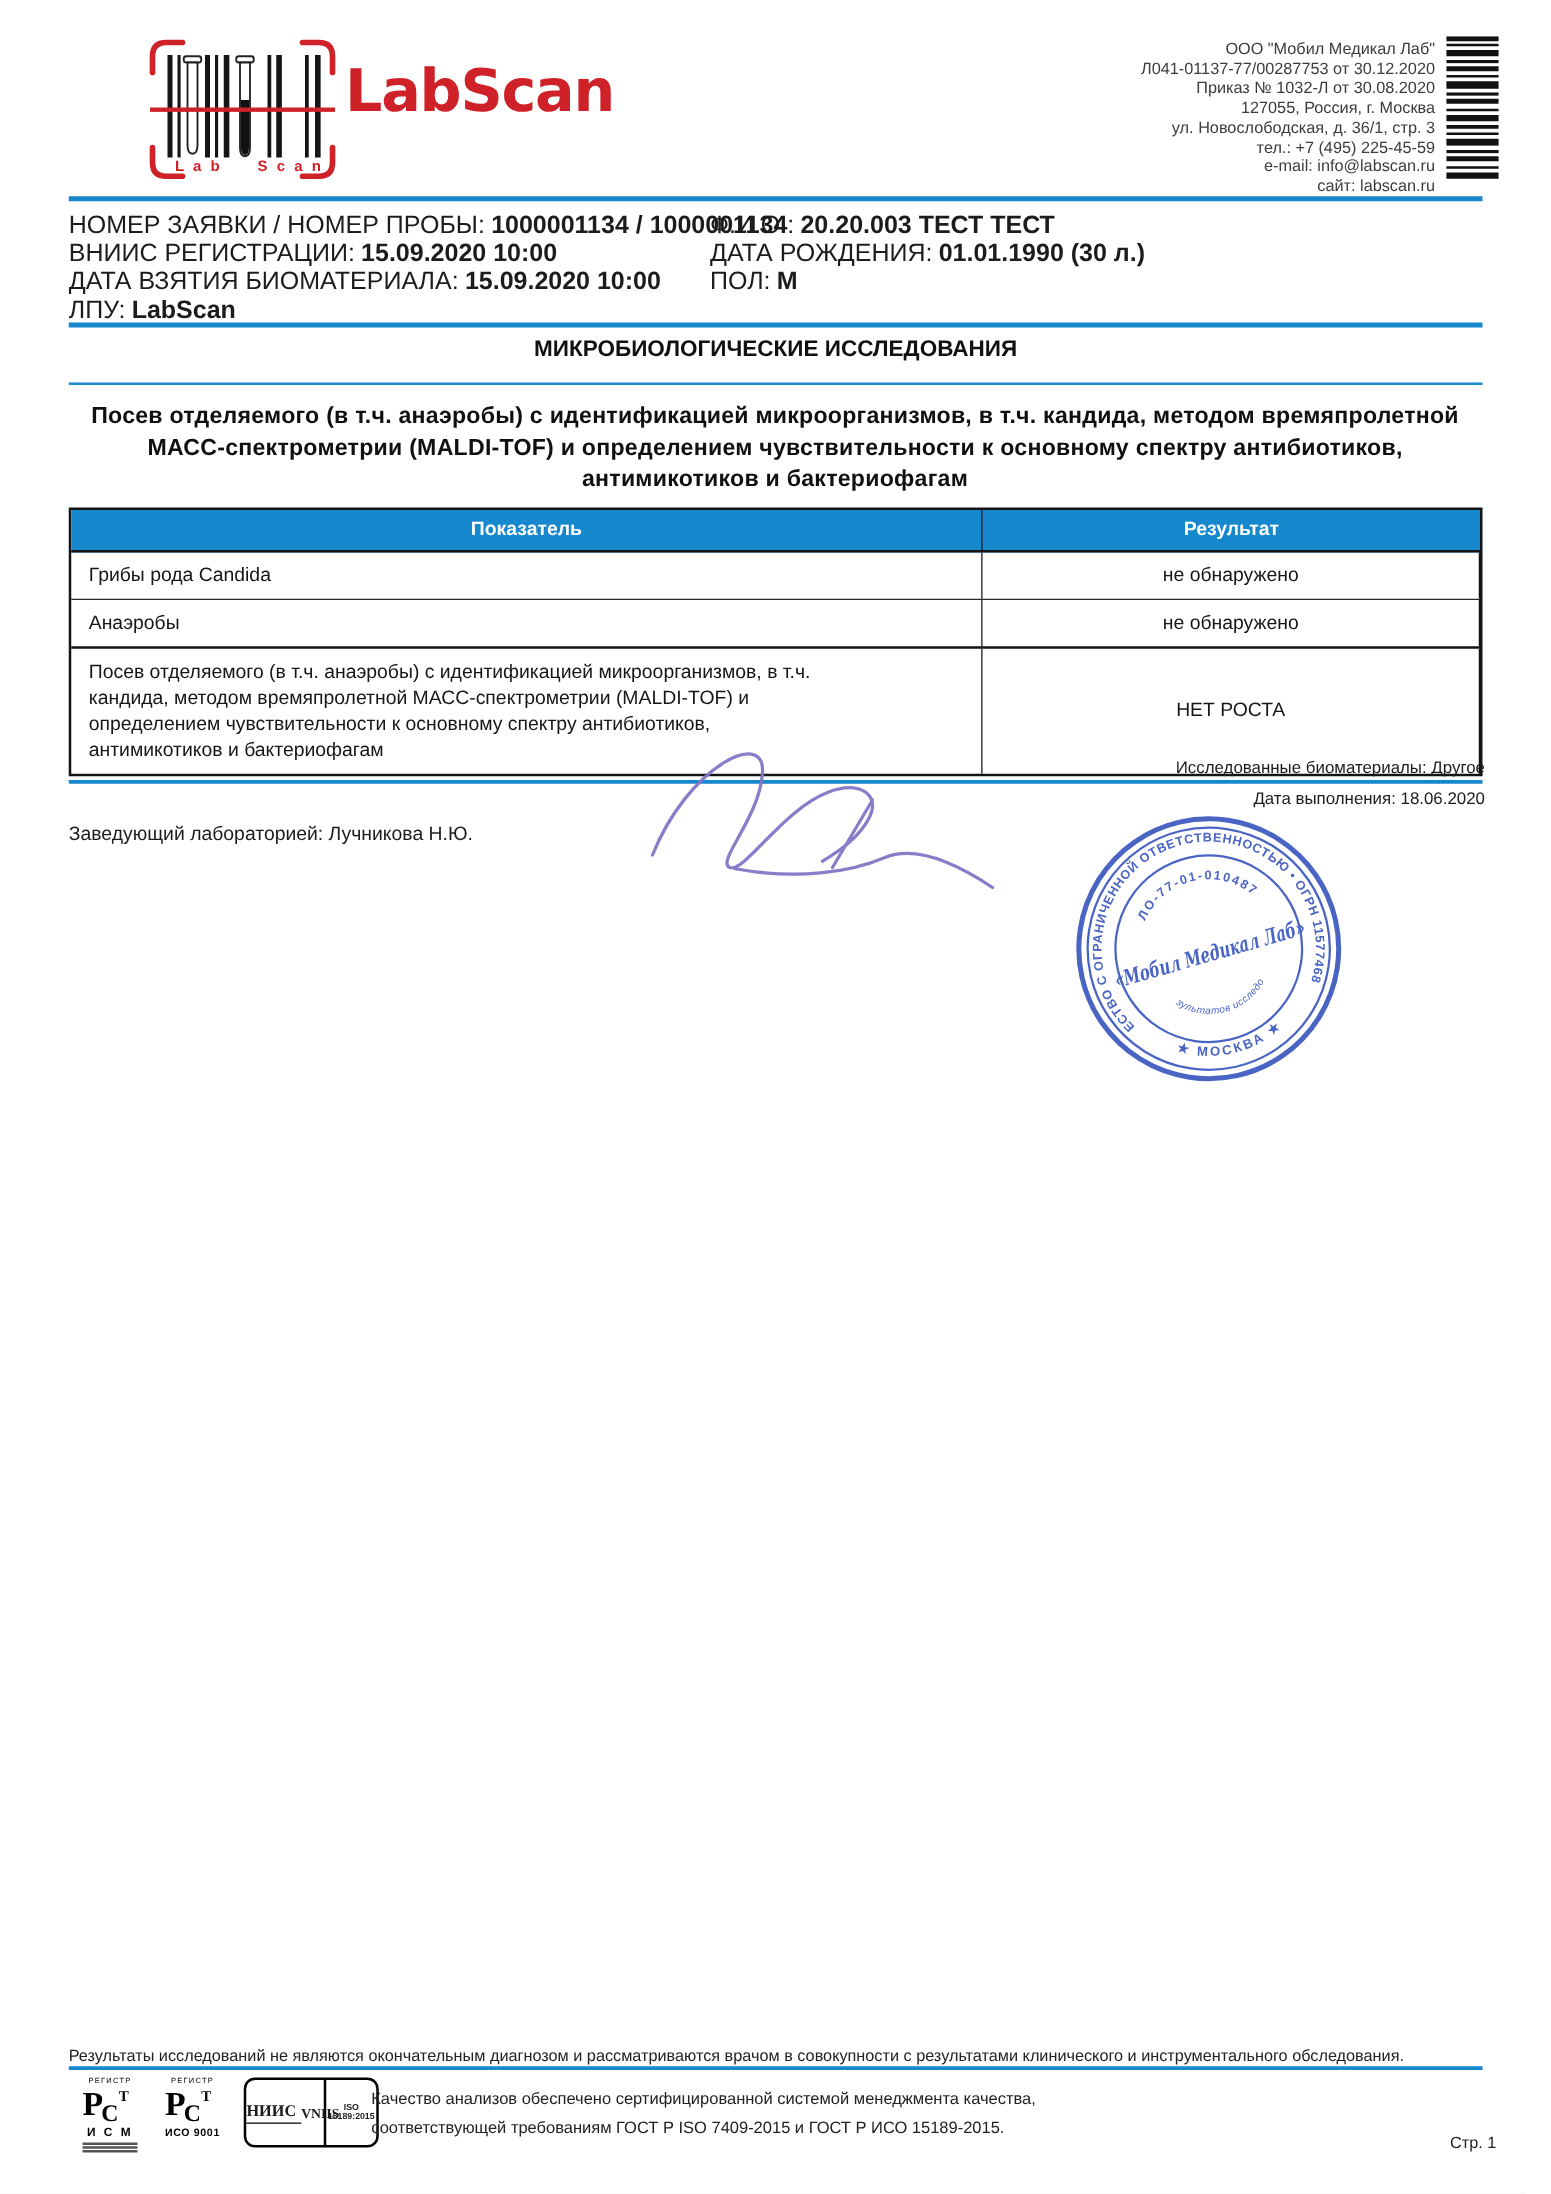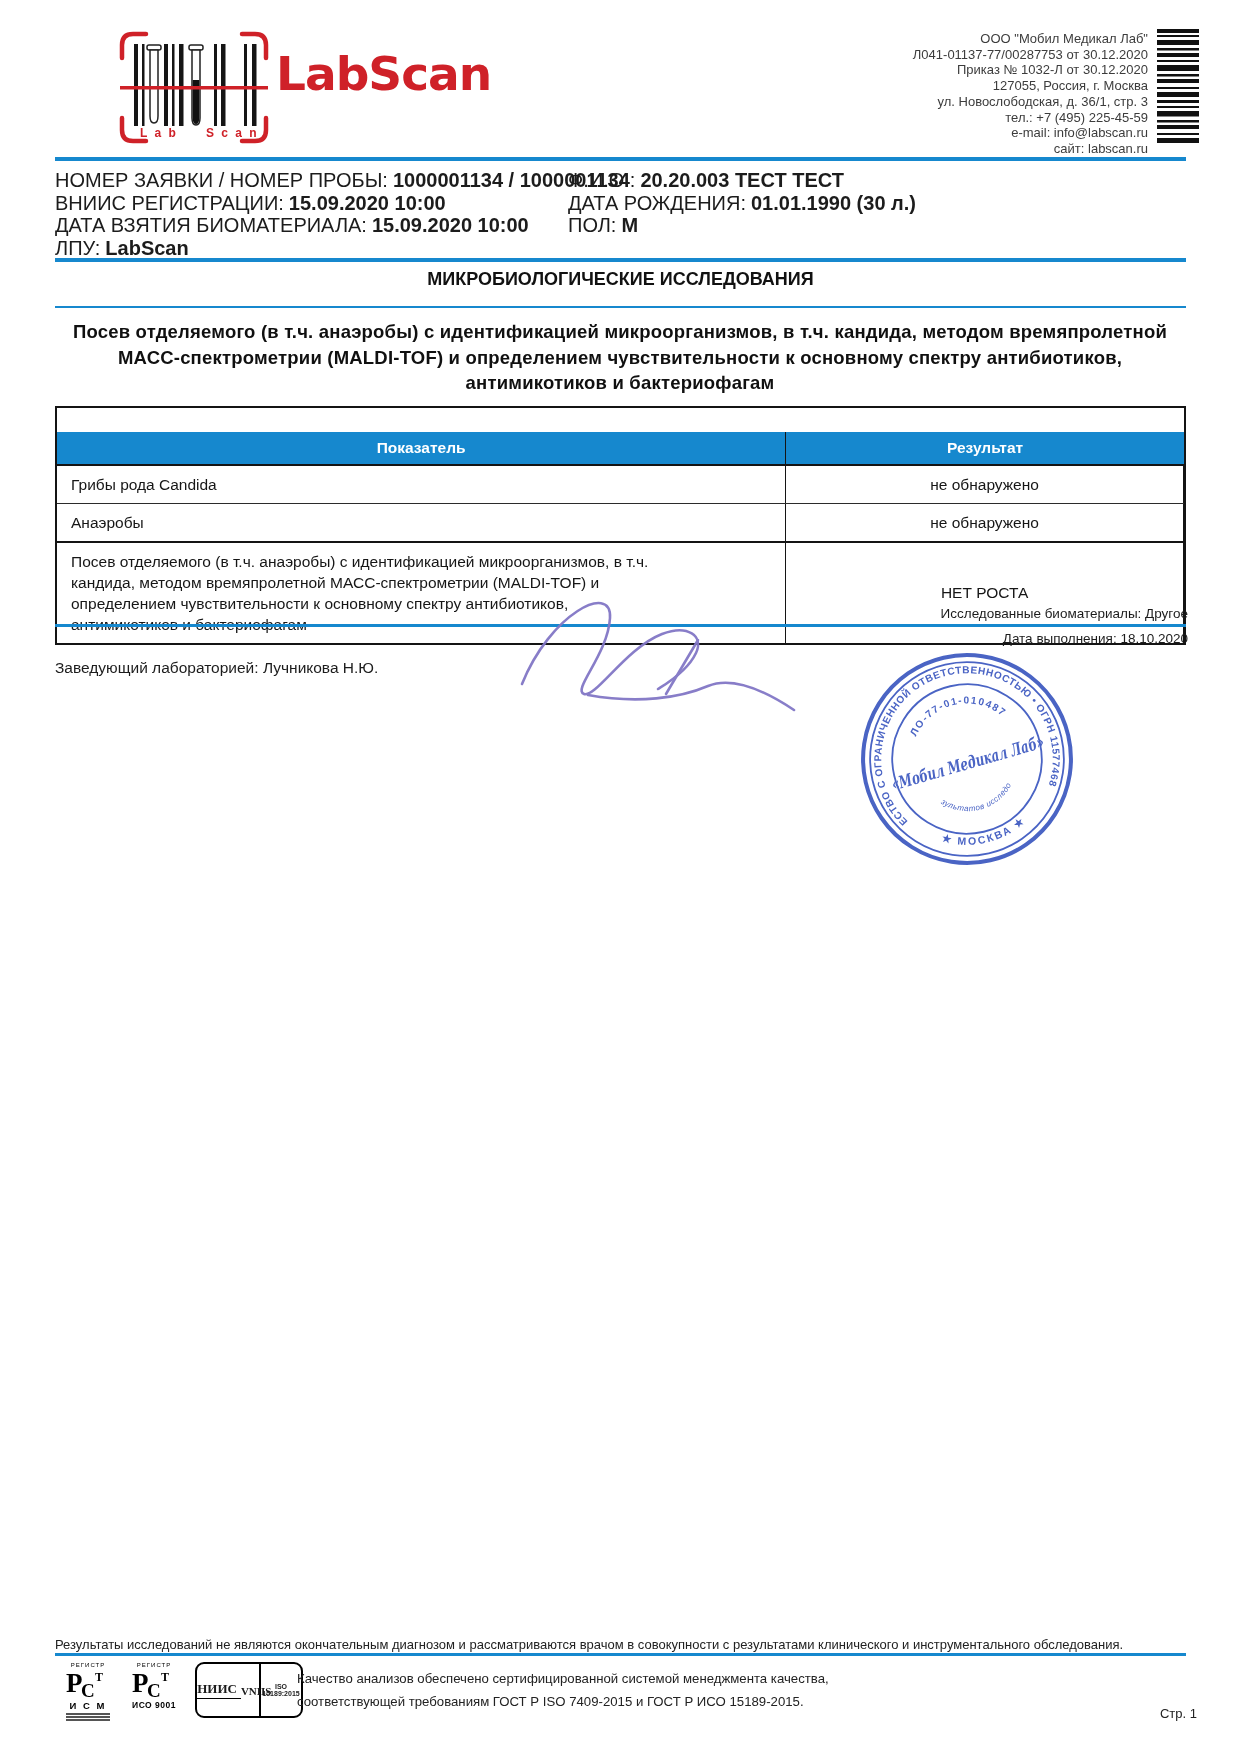--- a/index.html
+++ b/index.html
@@ -12,21 +12,21 @@
   
   .brand-text{position:absolute;left:276px;top:46px;font-size:47px;font-weight:bold;color:#cf2128;letter-spacing:-1px;font-family:"DejaVu Sans",sans-serif;}
   .org-block{position:absolute;right:93px;top:31px;text-align:right;font-size:13px;line-height:15.7px;color:#3c3c3c;}
   
   .info-col{position:absolute;font-size:20px;line-height:22.5px;color:#1c1c1c;white-space:nowrap;}
   .info-col b{margin-left:5px;}
   .sec-title{position:absolute;left:0;top:269px;width:1241px;text-align:center;font-size:18px;font-weight:bold;color:#111;}
   .test-heading{position:absolute;left:72px;top:319px;width:1096px;text-align:center;font-size:18.5px;font-weight:bold;line-height:25.5px;letter-spacing:0.2px;color:#101010;}
   
   .rtable{position:absolute;left:55px;top:406px;width:1131px;border:2px solid #141414;box-sizing:border-box;font-size:15.5px;color:#161616;background:#fff;}
-  .thead{display:flex;background:#1688ce;color:#fff;font-weight:bold;height:32px;border-bottom:2px solid #141414;margin-top:24px;}
+  .thead{display:flex;background:#1688ce;color:#fff;font-weight:bold;height:32px;border-bottom:2px solid #141414;}
   .th{width:64.7%;display:flex;align-items:center;justify-content:center;border-right:1.5px solid #141414;box-sizing:border-box;}
   .th-r{flex:1;border-right:none;}
   .trow{display:flex;}
   .trow.sep1{border-top:1.5px solid #2b2b2b;}
   .trow.sep2{border-top:2px solid #141414;}
   .td{width:64.7%;border-right:1.5px solid #141414;display:flex;align-items:center;padding:0 14px;box-sizing:border-box;}
   .td-r{flex:1;justify-content:center;text-align:center;padding:0 8px;}
   .meta-line{position:absolute;right:53px;font-size:13.5px;color:#1c1c1c;}
   .signatory{position:absolute;left:55px;top:659px;font-size:15.5px;color:#1c1c1c;}
   
@@ -88,21 +88,21 @@
     <rect x="2" y="56" width="148" height="3.5" fill="#cf2128"></rect>
 
     <text x="22" y="107" font-size="12" font-weight="bold" fill="#cf2128" letter-spacing="2">L a b</text>
     <text x="88" y="107" font-size="12" font-weight="bold" fill="#cf2128" letter-spacing="2">S c a n</text>
   </svg>
   <div class="brand-text">LabScan</div>
 
   <div class="org-block">
     <div>ООО "Мобил Медикал Лаб"</div>
     <div>Л041-01137-77/00287753 от 30.12.2020</div>
-    <div>Приказ № 1032-Л от 30.12.2020</div>
+    <div>Приказ № 1032-Л от 30.08.2020</div>
     <div>127055, Россия, г. Москва</div>
     <div>ул. Новослободская, д. 36/1, стр. 3</div>
     <div>тел.: +7 (495) 225-45-59</div>
     <div>e-mail: info@labscan.ru</div>
     <div>сайт: labscan.ru</div>
   </div>
 
   <svg class="abs" style="left:1157px;top:29px" width="42" height="120" viewBox="0 0 42 120" fill="#111">
     <rect x="0" y="0" width="42" height="4"></rect>
       <rect x="0" y="6" width="42" height="2"></rect>
@@ -166,21 +166,21 @@
     <div class="trow sep2" style="min-height:90px">
       <div class="td" style="padding:8px 14px">
           <span style="max-width:580px;line-height:21px">Посев отделяемого (в т.ч. анаэробы) с идентификацией микроорганизмов, в т.ч. кандида, методом времяпролетной МАСС-спектрометрии (MALDI-TOF) и определением чувствительности к основному спектру антибиотиков, антимикотиков и бактериофагам</span>
         </div>
       <div class="td td-r">НЕТ РОСТА</div>
     </div>
   </div>
 
   <div class="meta-line" style="top:606px">Исследованные биоматериалы: Другое</div>
   <div class="rule" style="top:624px;height:3px"></div>
-  <div class="meta-line" style="top:631px">Дата выполнения: 18.10.2020</div>
+  <div class="meta-line" style="top:631px">Дата выполнения: 18.06.2020</div>
 
   <div class="signatory">Заведующий лабораторией: Лучникова Н.Ю.</div>
 
   <svg class="abs" style="left:470px;top:576px" width="340" height="150" viewBox="0 0 340 150">
     <g stroke="#8277c6" stroke-width="2.6" fill="none" stroke-linecap="round" opacity="0.95">
       <path d="M 52,108 C 80,38 142,6 140,42 C 138,78 102,114 114,118 C 126,122 156,72 192,58 C 218,48 234,60 226,77 C 217,96 196,108 188,113"></path>
       <path d="M 118,119 C 168,128 210,122 238,110 C 265,99 300,118 324,134"></path>
       <path d="M 228,64 L 196,118"></path>
     </g>
   </svg>

